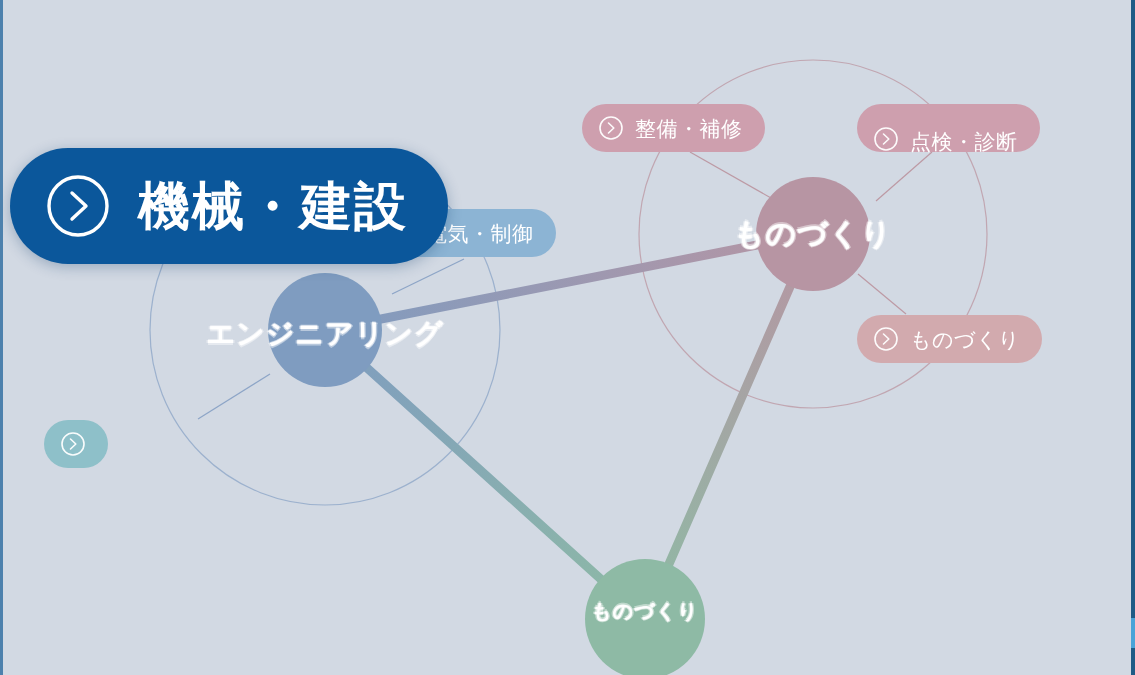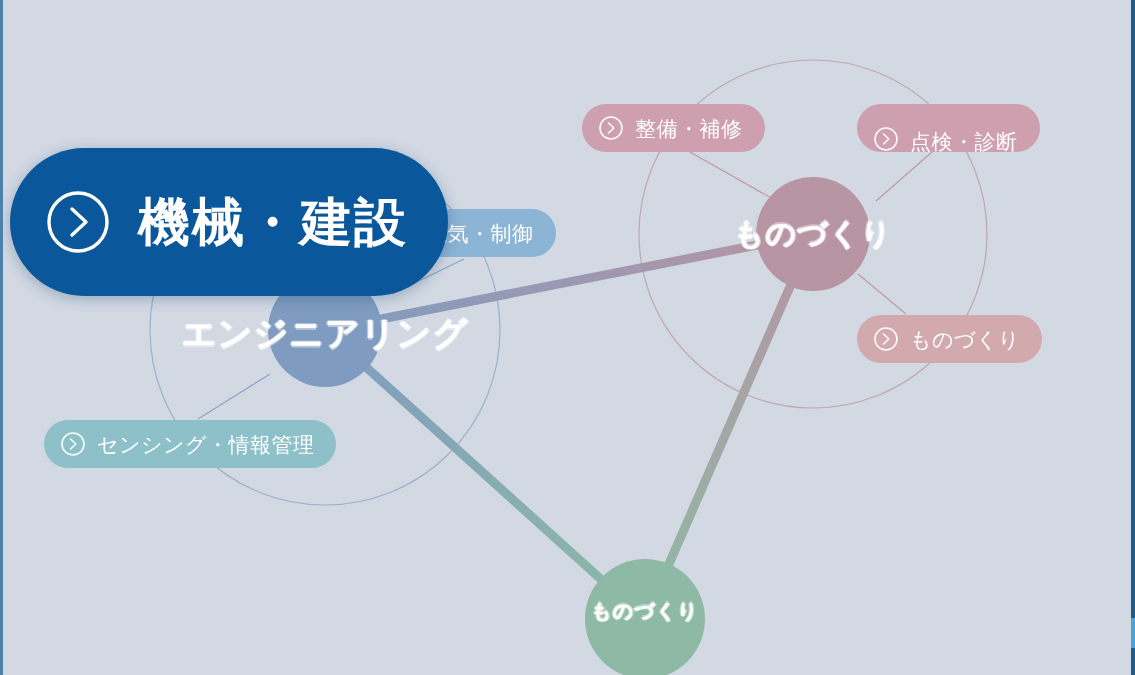--- a/index.html
+++ b/index.html
@@ -58,21 +58,21 @@
     letter-spacing: 0.5px;
   }
 
   .pill-rose   { background: #ce9fae; }
   .pill-rose2  { background: #d2aaae; }
   .pill-teal   { background: #8ec0c9; }
   .pill-blue   { background: #8cb4d4; }
 
   
   .pill-hero {
-    height: 148px;
+    height: 116px;
     padding: 0 40px 0 34px;
     gap: 26px;
     background: #0b579b;
     border-radius: 999px;
     box-shadow: 0 3px 14px rgba(16,60,105,0.30);
   }
   .pill-hero .pill-label {
     font-size: 52px;
     font-weight: 700;
     letter-spacing: 2px;
@@ -84,21 +84,21 @@
     color: #ffffff;
     font-weight: 700;
     white-space: nowrap;
     transform: translate(-50%, -50%);
     text-shadow:
       -1.5px 0 0 rgba(255,255,255,0.45),
        1.5px 0 0 rgba(255,255,255,0.45),
        0 -1.5px 0 rgba(255,255,255,0.45),
        0  1.5px 0 rgba(255,255,255,0.45);
   }
-  .node-label.lbl-eng  { font-size: 34px; letter-spacing: 1px; }
+  .node-label.lbl-eng  { font-size: 28px; letter-spacing: 1px; }
   .node-label.lbl-mnt  { font-size: 30px; letter-spacing: 1px; }
   .node-label.lbl-mono { font-size: 20px; letter-spacing: 1px; }
 
   
   #scrollbar-track {
     position: absolute;
     top: 0;
     right: 0;
     width: 4px;
     height: 675px;
@@ -192,21 +192,20 @@
       <path d="M 10.5 8 L 15.8 13 L 10.5 18" fill="none" stroke="#ffffff" stroke-width="1.6" stroke-linecap="round" stroke-linejoin="round" opacity="0.95"></path>
     </svg>
     <span class="pill-label">ものづくり</span>
   </div>
 
   <div class="pill pill-sm pill-teal" style="left:44px; top:420px;">
     <svg class="pill-icon" width="26" height="26" viewBox="0 0 26 26">
       <circle cx="13" cy="13" r="11" fill="none" stroke="#ffffff" stroke-width="1.6" opacity="0.95"></circle>
       <path d="M 10.5 8 L 15.8 13 L 10.5 18" fill="none" stroke="#ffffff" stroke-width="1.6" stroke-linecap="round" stroke-linejoin="round" opacity="0.95"></path>
     </svg>
-    <span class="pill-label">センシング・情報管理</span>
   </div>
 
   <div class="pill pill-hero" style="left:10px; top:148px;">
     <svg class="pill-icon" width="68" height="68" viewBox="0 0 68 68">
       <circle cx="34" cy="34" r="29" fill="none" stroke="#ffffff" stroke-width="3.4"></circle>
       <path d="M 28 21 L 42 34 L 28 47" fill="none" stroke="#ffffff" stroke-width="3.4" stroke-linecap="round" stroke-linejoin="round"></path>
     </svg>
     <span class="pill-label">機械・建設</span>
   </div>
 

